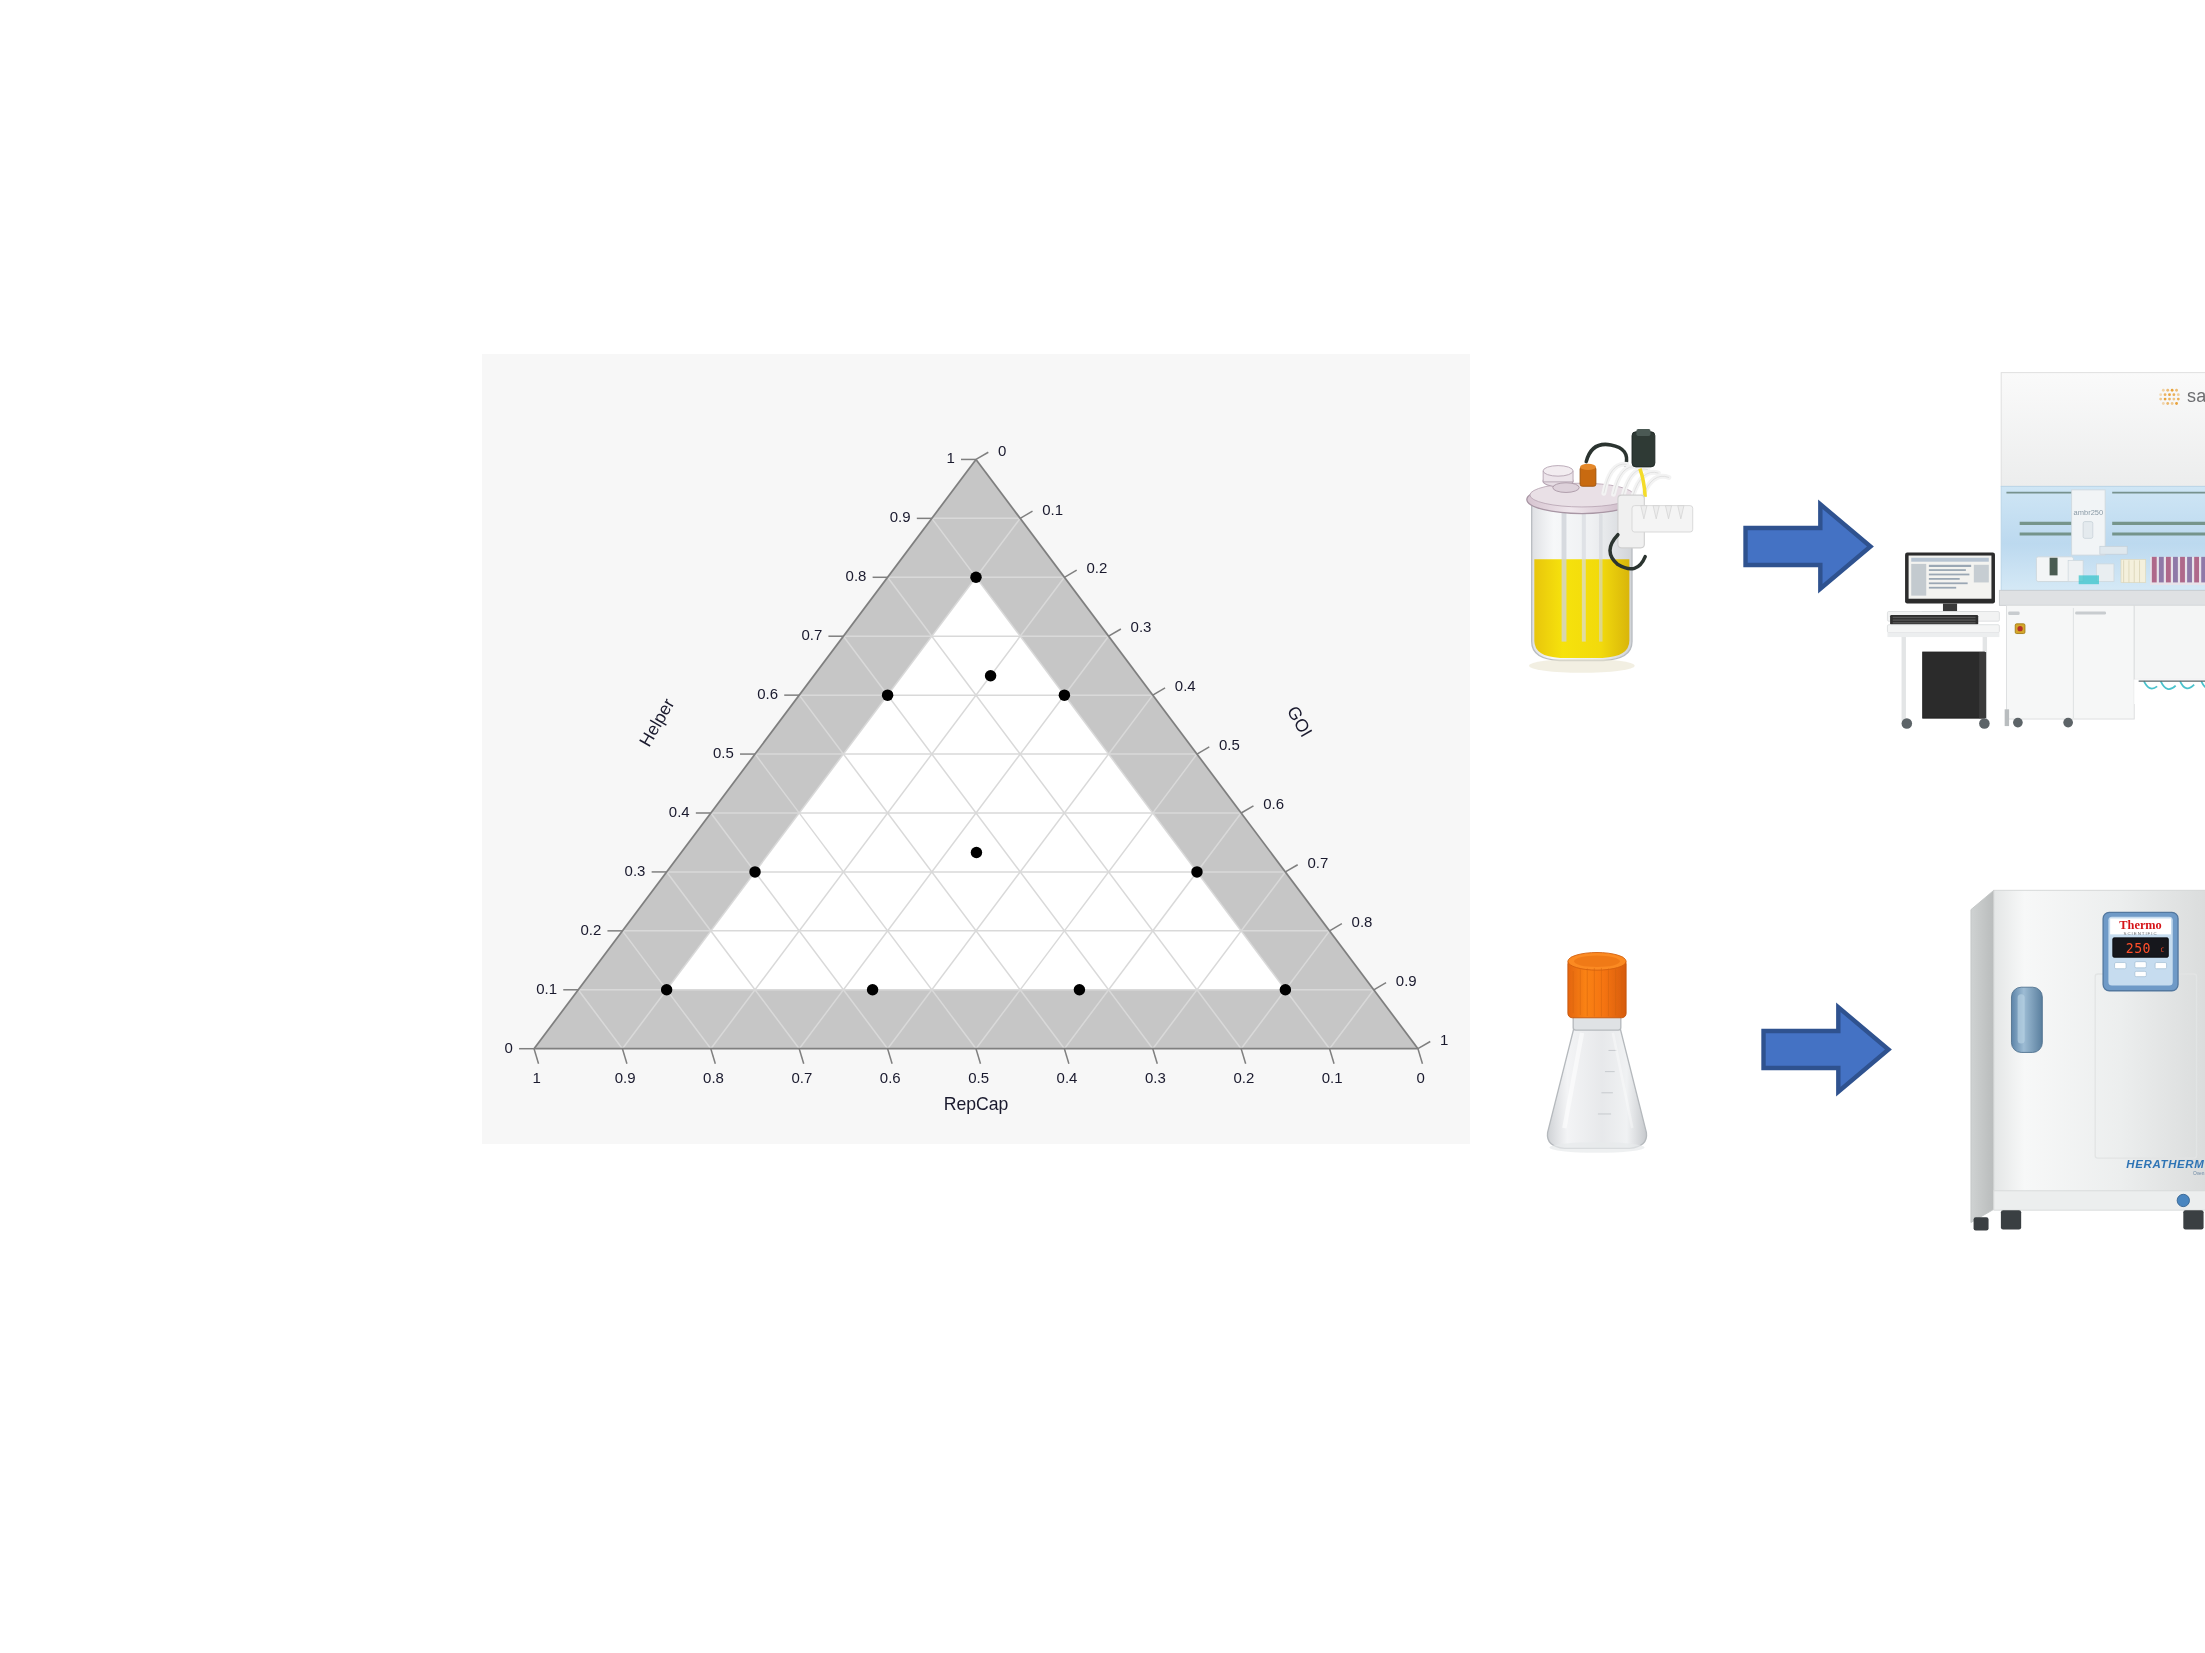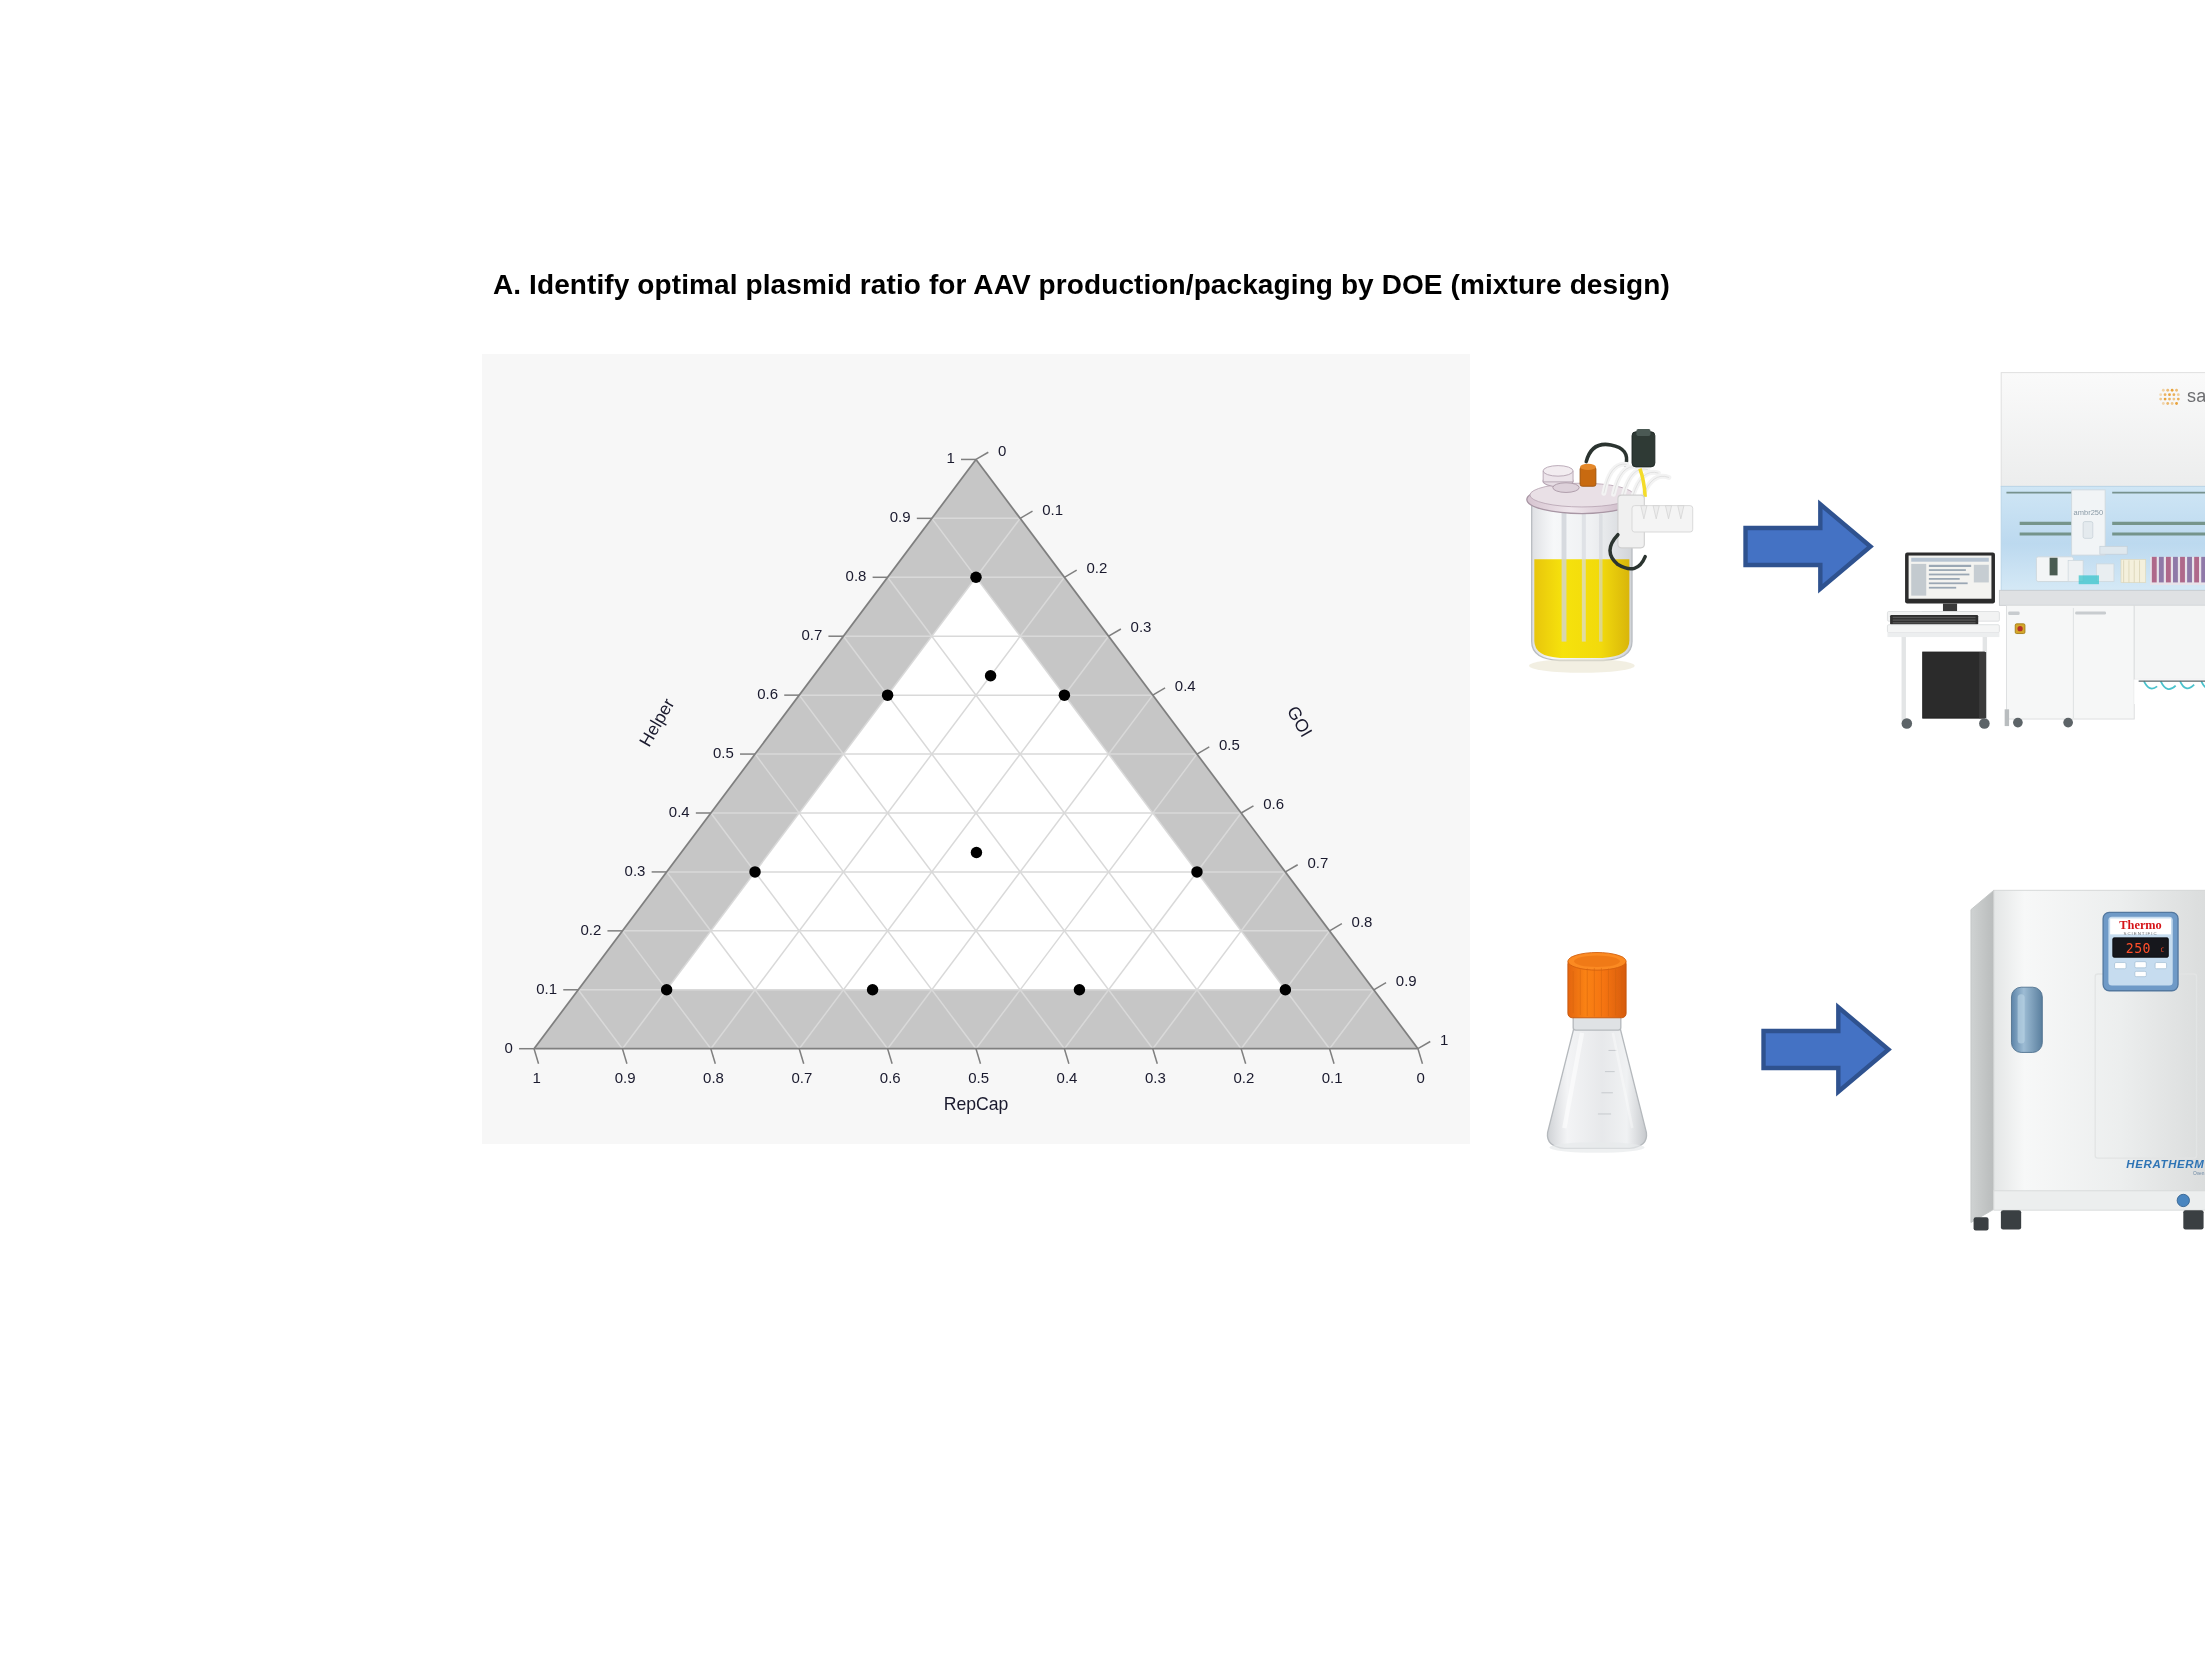--- a/index.html
+++ b/index.html
@@ -42,21 +42,20 @@
   #arrow-top{left:1742px;top:498px;width:132px;height:97px;}
   #arrow-bottom{left:1760px;top:1001px;width:132px;height:97px;}
 
   .photo svg{display:block;width:100%;height:100%;}
 </style>
 </head>
 <body>
 
 <div id="slide">
 
-  <div id="page-title">A. Identify optimal plasmid ratio for AAV production/packaging by DOE (mixture design)</div>
 
   <div id="ternary-panel">
     <svg id="ternary-svg" viewBox="0 0 2240 1791">
         <polygon points="118.00,1575.00 1120.00,239.00 2122.00,1575.00" fill="#c6c6c6"></polygon>
         <polygon points="418.60,1441.40 1120.00,506.20 1821.40,1441.40" fill="#ffffff"></polygon>
         <g stroke="#d9d9d9" stroke-width="3.4" fill="none">
           <line x1="218.2" y1="1441.4" x2="2021.8" y2="1441.4"></line>
           <line x1="1019.8" y1="372.6" x2="1921.6" y2="1575"></line>
           <line x1="318.40000000000003" y1="1575" x2="1220.2" y2="372.6"></line>
           <line x1="318.4" y1="1307.8" x2="1921.6000000000001" y2="1307.8"></line>

